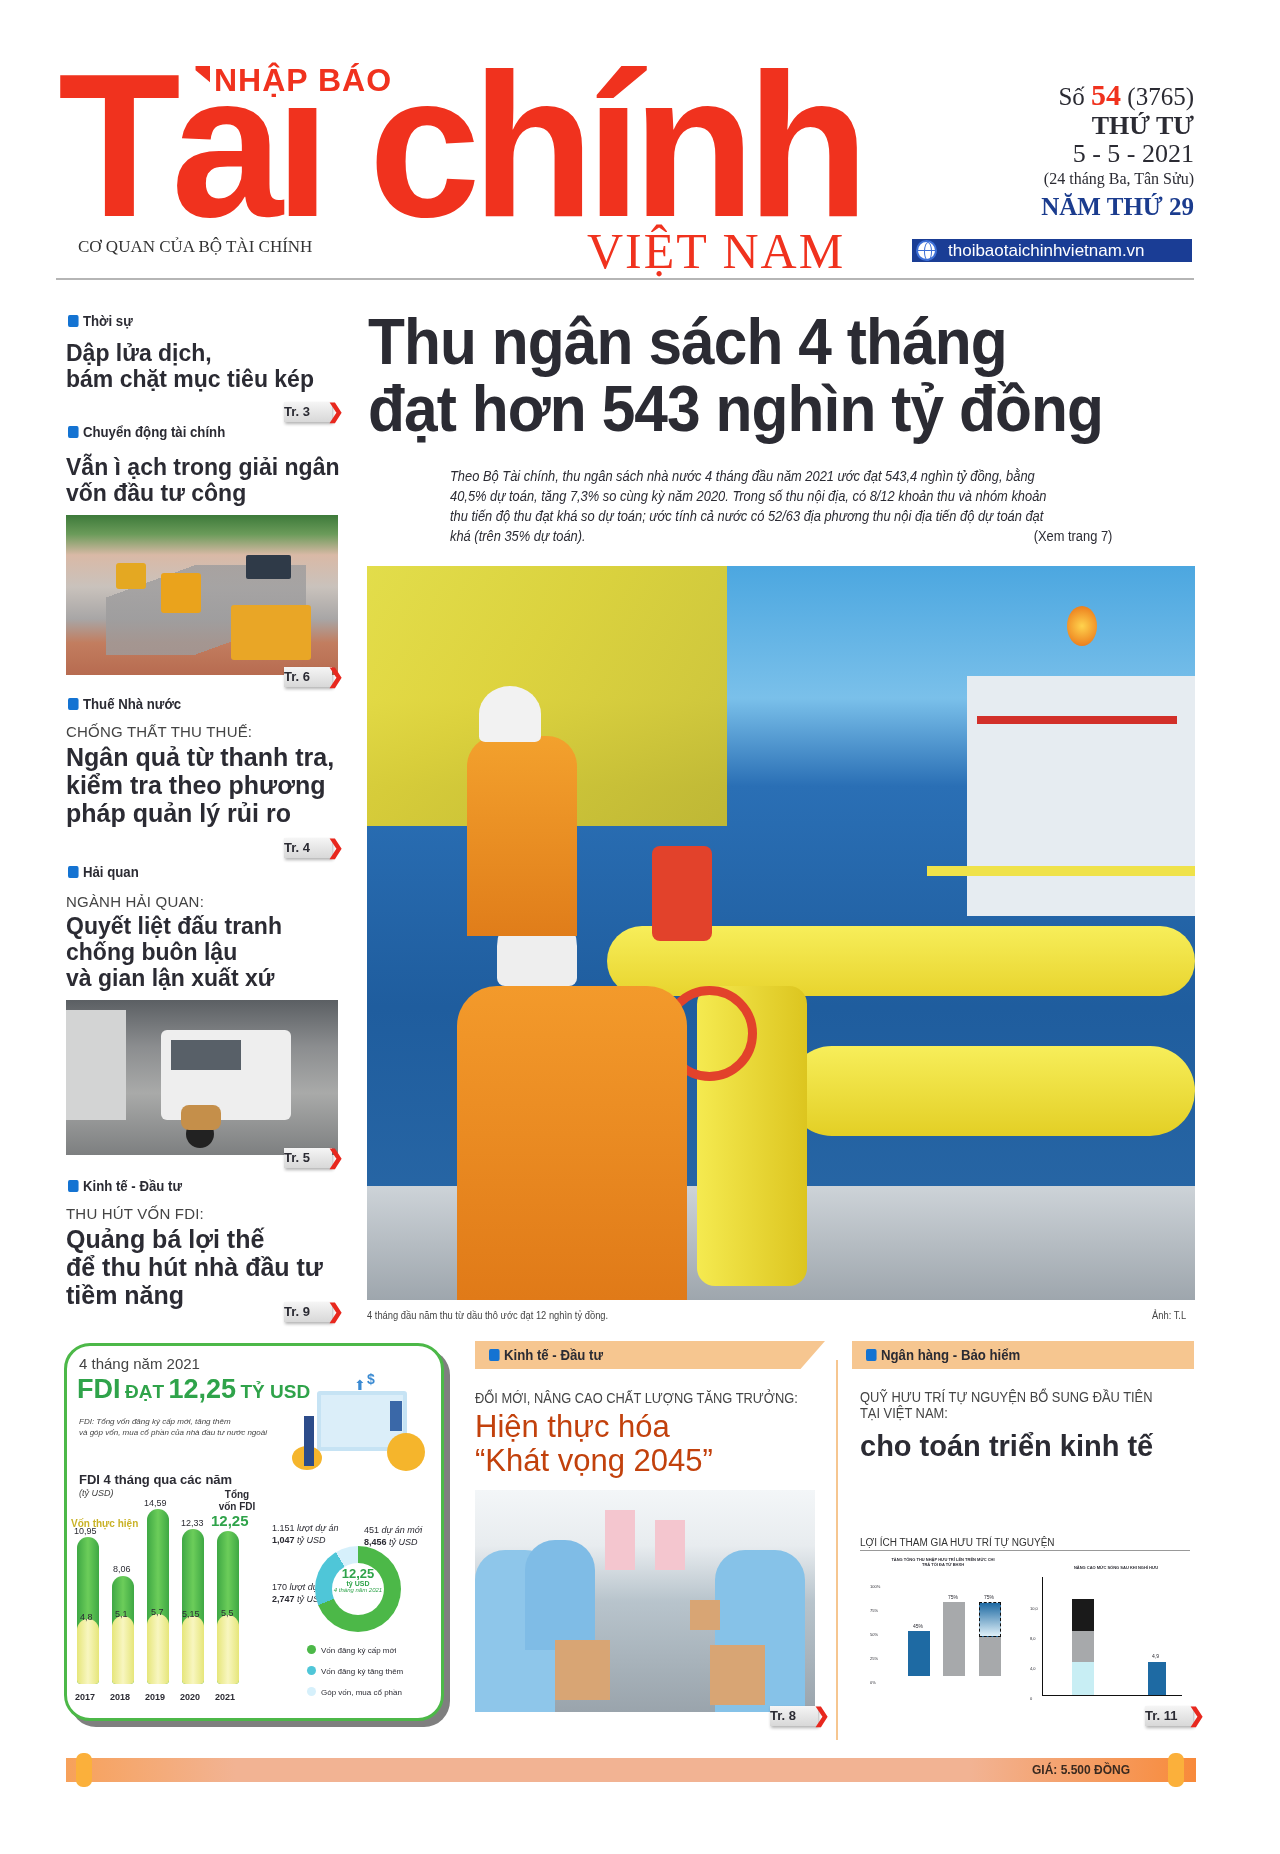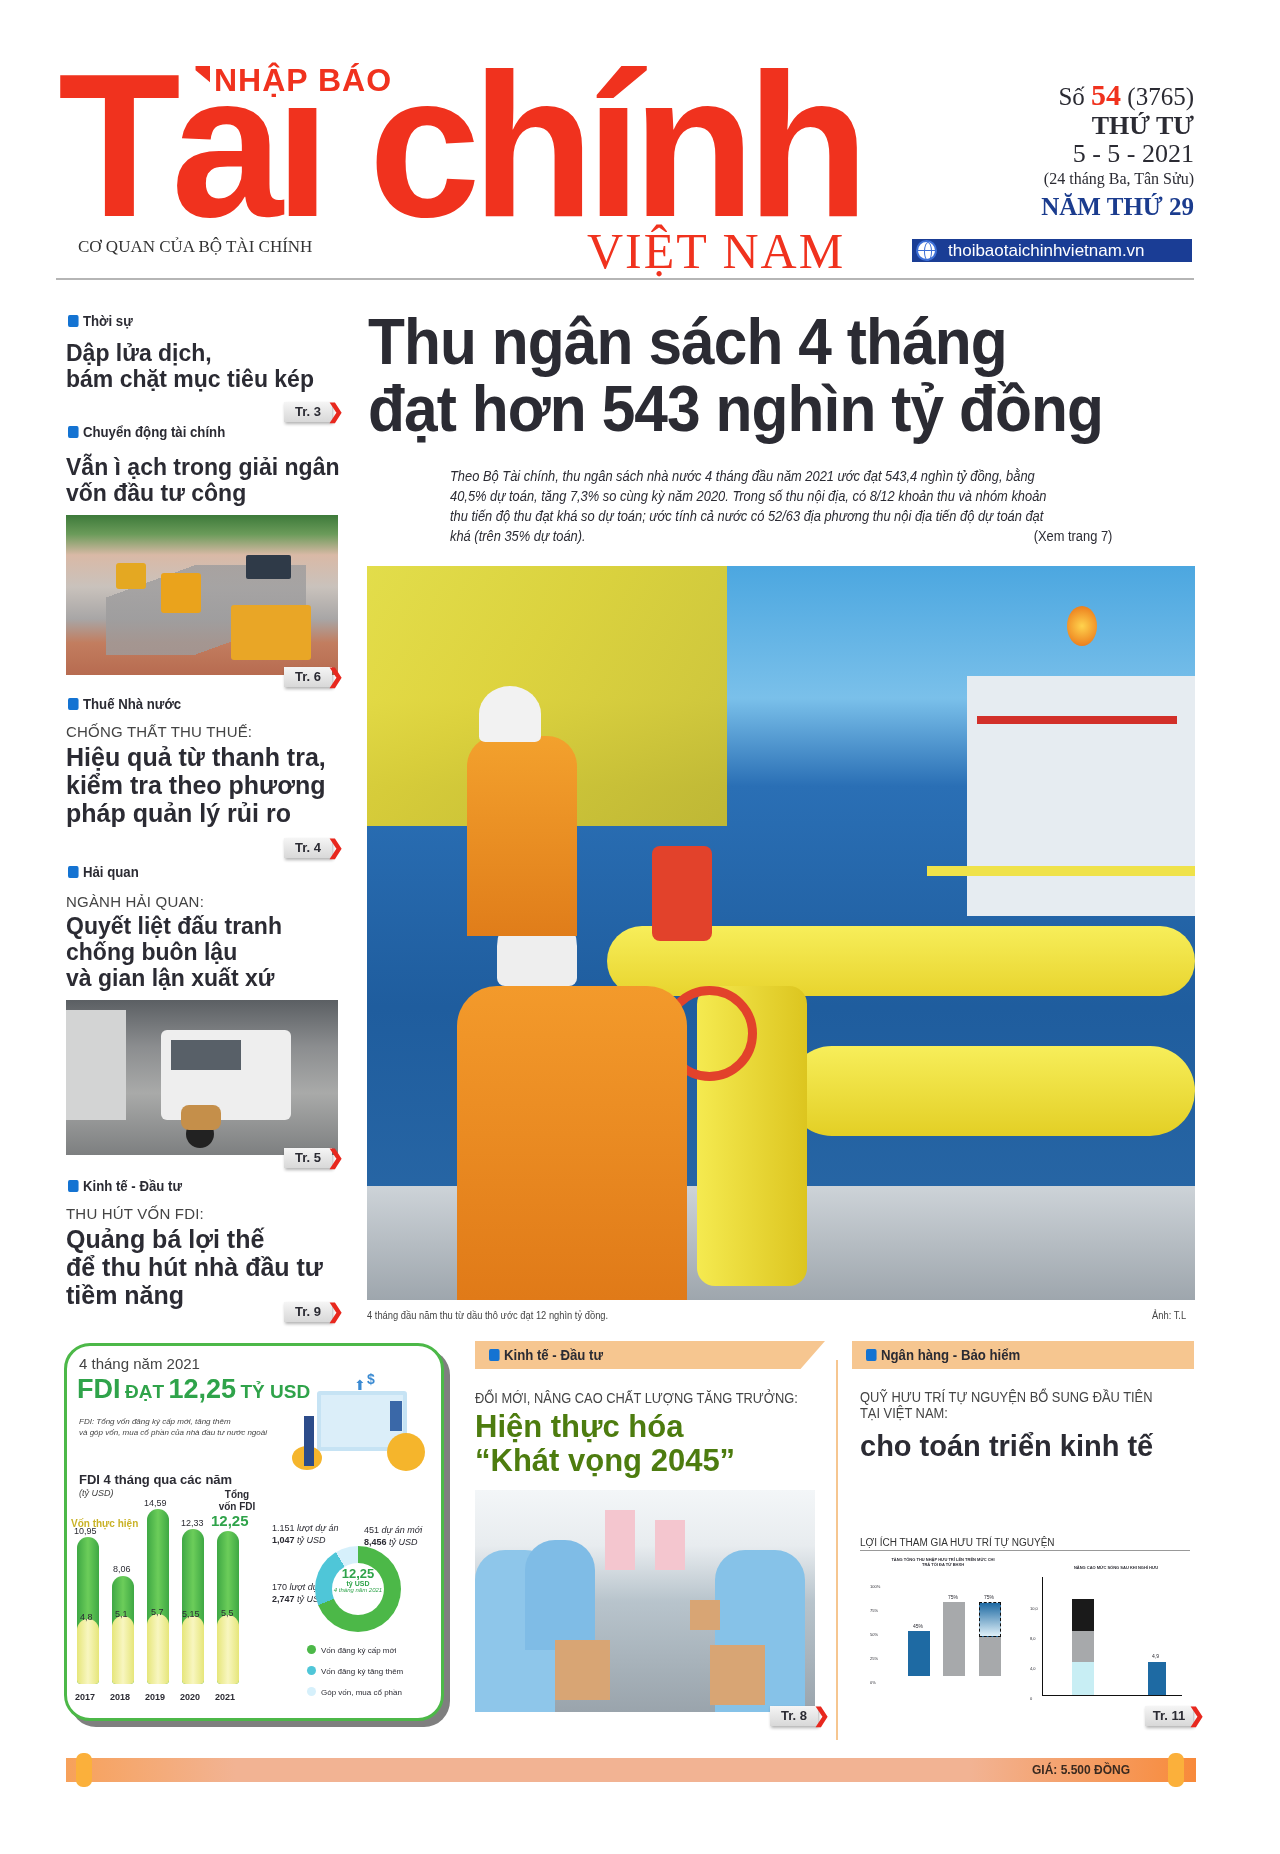--- a/index.html
+++ b/index.html
@@ -24,21 +24,21 @@
   .globe { position: absolute; left: 4px; top: 1px; width: 21px; height: 21px; border-radius: 50%; background: #fff; border: 2px solid #3d6fd6; }
   .globe:before { content: ""; position: absolute; left: 6px; top: 0; width: 6px; height: 17px; border: 1px solid #3d6fd6; border-radius: 50%; }
   .globe:after { content: ""; position: absolute; left: 0; top: 8px; width: 17px; height: 1px; background: #3d6fd6; }
 
   
   .sec { position: absolute; left: 68px; font-size: 15px; font-family: "Liberation Sans", sans-serif; font-weight: bold; color: #2b2b33; transform: scaleX(0.88); transform-origin: left; }
   .sq { display: inline-block; width: 12px; height: 12px; background: #1473d2; border-radius: 2px; margin-right: 5px; vertical-align: -1px; }
   .kicker { position: absolute; left: 66px; font-size: 15px; color: #444; letter-spacing: 0.2px; }
   .lhead { position: absolute; left: 66px; font-size: 23px; font-weight: bold; line-height: 26px; color: #2b2b33; }
   .lhead.big { font-size: 25px; line-height: 28px; }
-  .tr { position: absolute; width: 48px; height: 20px; background: linear-gradient(#f5f5f5, #d8d8d8); color: #2b2b33; font-size: 13px; font-weight: bold; text-align: center; line-height: 20px; box-shadow: 1px 2px 3px rgba(0,0,0,0.3); }
+  .tr { position: absolute; width: 48px; height: 20px; background: linear-gradient(#f5f5f5, #d8d8d8); color: #2b2b33; font-size: 13px; font-weight: bold; text-align: left; line-height: 20px; box-shadow: 1px 2px 3px rgba(0,0,0,0.3); }
   .tr .arr { position: absolute; right: -12px; top: -1px; color: #e8281e; font-size: 20px; font-weight: bold; line-height: 20px; }
   .photo { position: absolute; overflow: hidden; }
 
   
   .hl { left: 368px; top: 308px; font-family: "Liberation Sans", sans-serif; font-weight: 900; font-size: 65px; line-height: 67px; color: #2b2b33; letter-spacing: -1px; transform: scaleX(0.93); transform-origin: left top; white-space: nowrap; }
   .sapo { left: 450px; top: 466px; width: 660px; font-size: 14px; line-height: 20px; font-style: italic; color: #2b2b33; transform: scaleX(0.92); transform-origin: left top; }
   .sapo .see { position: absolute; right: -60px; bottom: 0; font-style: normal; }
   .caption { font-size: 11px; color: #444; }
 
   
@@ -90,21 +90,21 @@
   <div class="abs" style="left:50px;top:48px;width:30px;height:26px;background:#e4a822;border-radius:3px;"></div>
   <div class="abs" style="left:95px;top:58px;width:40px;height:40px;background:#eaa31c;border-radius:3px;"></div>
   <div class="abs" style="left:165px;top:90px;width:80px;height:55px;background:#e9a626;border-radius:3px;"></div>
   <div class="abs" style="left:180px;top:40px;width:45px;height:24px;background:#2f3a48;border-radius:2px;"></div>
 </div>
 <div class="tr" style="left:284px;top:667px;"><span>Tr. 6</span><span class="arr">❯</span></div>
 
 <div class="sec" style="top:695px;"><span class="sq"></span><span>Thuế Nhà nước</span></div>
 <div class="kicker" style="top:723px;">CHỐNG THẤT THU THUẾ:</div>
 <div class="lhead big" style="top:743px;">
-  <div>Hiệu quả từ thanh tra,</div>
+  <div>Ngân quả từ thanh tra,</div>
   <div>kiểm tra theo phương</div>
   <div>pháp quản lý rủi ro</div>
 </div>
 <div class="tr" style="left:284px;top:838px;"><span>Tr. 4</span><span class="arr">❯</span></div>
 
 <div class="sec" style="top:863px;"><span class="sq"></span><span>Hải quan</span></div>
 <div class="kicker" style="top:893px;">NGÀNH HẢI QUAN:</div>
 <div class="lhead" style="top:913px;">
   <div>Quyết liệt đấu tranh</div>
   <div>chống buôn lậu</div>
@@ -249,21 +249,21 @@
     <div><span style="display:inline-block;width:9px;height:9px;border-radius:50%;background:#4fc6d8;margin-right:5px;vertical-align:-1px;"></span><span>Vốn đăng ký tăng thêm</span></div>
     <div><span style="display:inline-block;width:9px;height:9px;border-radius:50%;background:#d6f0fb;margin-right:5px;vertical-align:-1px;"></span><span>Góp vốn, mua cổ phần</span></div>
   </div>
 </div>
 
 <div class="secbar" style="left:475px;top:1341px;width:350px;clip-path:polygon(0 0,100% 0,93% 100%,0 100%);">
   <span class="t"><span class="sq"></span><span>Kinh tế - Đầu tư</span></span>
 </div>
 <div class="abs" style="left:836px;top:1360px;width:2px;height:380px;background:#f6c690;"></div>
 <div class="abs" style="left:475px;top:1390px;font-size:14px;color:#444;transform:scaleX(0.92);transform-origin:left;white-space:nowrap;">ĐỔI MỚI, NÂNG CAO CHẤT LƯỢNG TĂNG TRƯỞNG:</div>
-<div class="abs" style="left:475px;top:1410px;font-size:31px;font-weight:bold;line-height:34px;color:#4d7c0f;">
+<div class="abs" style="left:475px;top:1410px;font-size:31px;font-weight:normal;line-height:34px;color:#c2410c;">
   <div>Hiện thực hóa</div>
   <div>“Khát vọng 2045”</div>
 </div>
 <div class="photo" style="left:475px;top:1490px;width:340px;height:222px;background:linear-gradient(180deg,#f3f6f8 0%,#e8ecef 25%,#b8c4cc 50%,#9aa4ac 100%);">
   <div class="abs" style="left:0;top:60px;width:80px;height:162px;background:#8ec6ea;border-radius:30px 30px 0 0;"></div>
   <div class="abs" style="left:50px;top:50px;width:70px;height:110px;background:#7fbce6;border-radius:30px 30px 0 0;"></div>
   <div class="abs" style="left:240px;top:60px;width:90px;height:162px;background:#86c2e8;border-radius:30px 30px 0 0;"></div>
   <div class="abs" style="left:130px;top:20px;width:30px;height:60px;background:#f4c6cf;"></div>
   <div class="abs" style="left:180px;top:30px;width:30px;height:50px;background:#f4c6cf;"></div>
   <div class="abs" style="left:80px;top:150px;width:55px;height:60px;background:#d8a574;"></div>

